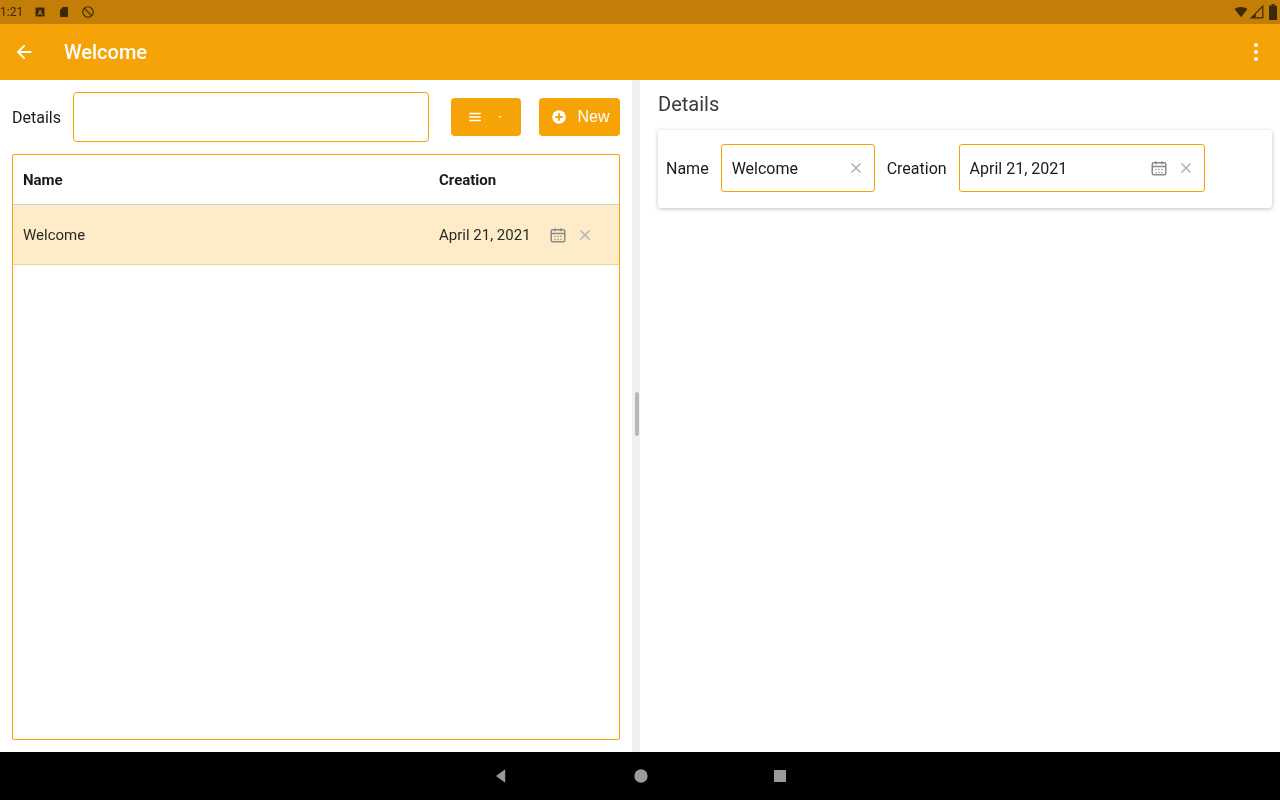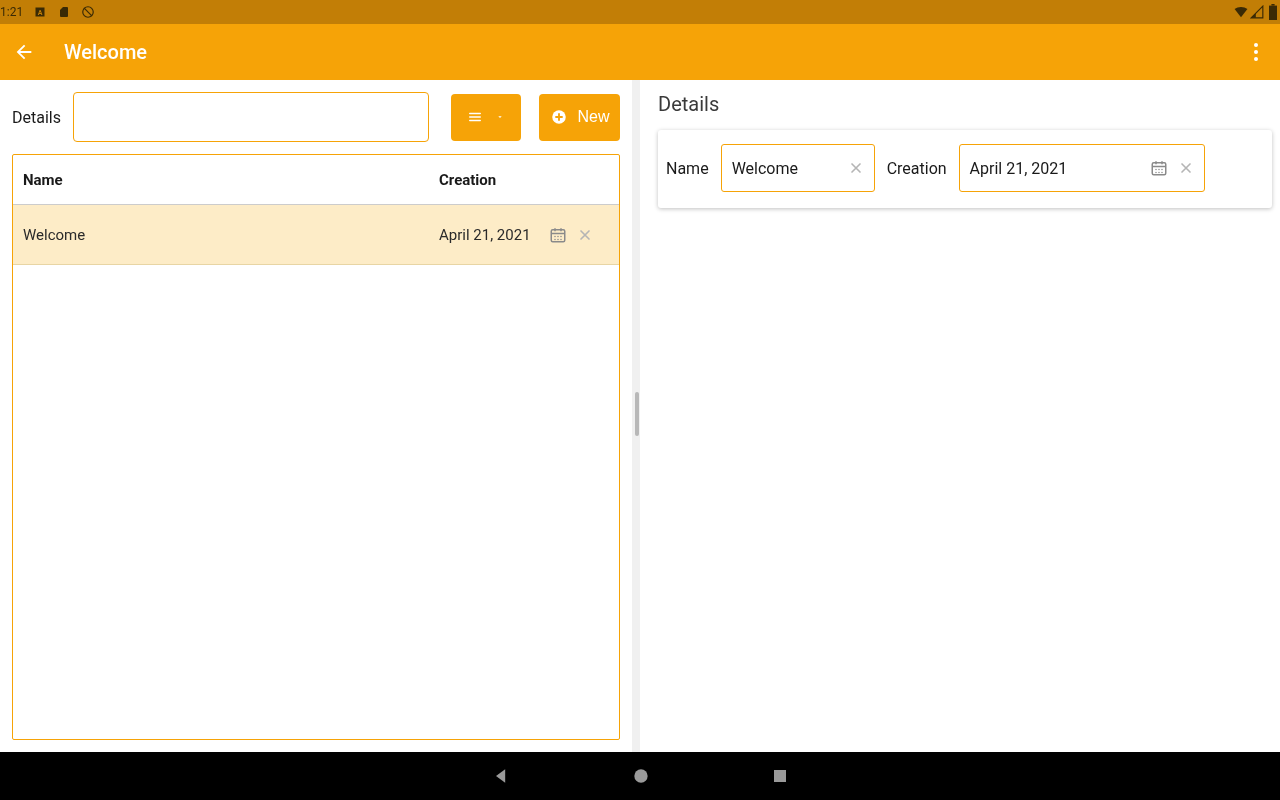--- a/index.html
+++ b/index.html
@@ -23,21 +23,21 @@
   .content { height: calc(800px - 24px - 56px - 48px); display: flex; }
   .left-pane { width: 632px; padding: 12px; position: relative; }
   .divider { width: 8px; background: #f0f0f0; position: relative; }
   .divider::after { content: ""; position: absolute; left: 3px; top: 312px; width: 4px; height: 44px; background: #b8b8b8; border-radius: 2px; }
   .right-pane { flex: 1; padding: 12px 8px 12px 18px; }
   
   
   .search-row { display: flex; align-items: center; gap: 8px; margin-bottom: 12px; }
   .search-label { font-size: 16px; color: #1a1a1a; margin-right: 4px; }
   .search-input { flex: 0 0 356px; height: 50px; border: 1px solid #f6a307; border-radius: 4px; padding: 0 12px; font-size: 16px; outline: none; }
-  .btn { height: 47px; border: none; border-radius: 4px; background: #f6a307; color: #ffffff; display: flex; align-items: center; justify-content: center; cursor: pointer; font-size: 16px; font-weight: 500; }
+  .btn { height: 38px; border: none; border-radius: 4px; background: #f6a307; color: #ffffff; display: flex; align-items: center; justify-content: center; cursor: pointer; font-size: 16px; font-weight: 500; }
   .btn-filter { width: 78px; gap: 10px; margin-left: 14px; }
   .btn-new { width: 90px; gap: 10px; margin-left: 10px; }
   
   
   .table { border: 1px solid #f6a307; border-radius: 2px; height: 586px; overflow: hidden; }
   .thead { display: flex; height: 50px; align-items: center; border-bottom: 1px solid #cccccc; }
   .th { font-weight: 700; font-size: 15px; color: #1a1a1a; }
   .col-name { flex: 1; padding-left: 10px; }
   .col-creation { width: 180px; }
   .trow { display: flex; height: 60px; align-items: center; background: #fdecc7; border-bottom: 1px solid #e8d5a4; }

